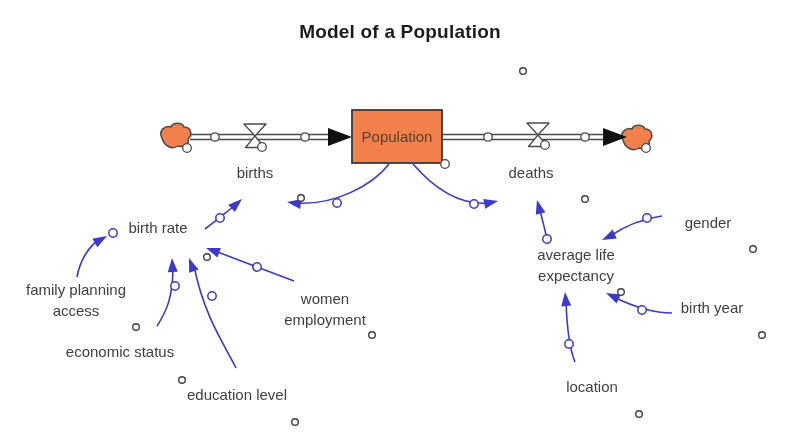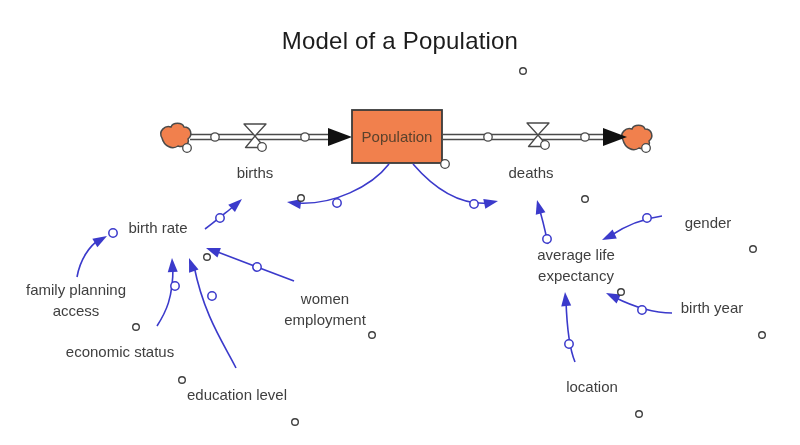--- a/index.html
+++ b/index.html
@@ -1,19 +1,19 @@
 <!DOCTYPE html>
 <html><head>
 <meta charset="utf-8">
 <style>
   html,body{margin:0;padding:0;background:#ffffff;}
   .canvas{position:relative;width:800px;height:445px;background:#ffffff;overflow:hidden;
           font-family:"Liberation Sans",sans-serif;}
-  .title{position:absolute;top:18px;left:0;right:0;margin:9px;text-align:center;
-         font-size:24px;font-weight:normal;color:#1c1c1c;letter-spacing:0.2px;}
+  .title{position:absolute;top:18px;left:0;right:0;margin:3px;text-align:center;
+         font-size:19px;font-weight:bold;color:#1c1c1c;letter-spacing:0.2px;}
   svg{position:absolute;top:0;left:0;}
   svg text{font-family:"Liberation Sans",sans-serif;font-size:15px;}
 </style>
 </head>
 <body>
 
 <div class="canvas">
   <h1 class="title">Model of a Population</h1>
   <svg id="diagram" width="800" height="445" viewBox="0 0 800 445">
       <line x1="190" y1="134.5" x2="330" y2="134.5" stroke="#4a4a4a" stroke-width="1.3"></line>

